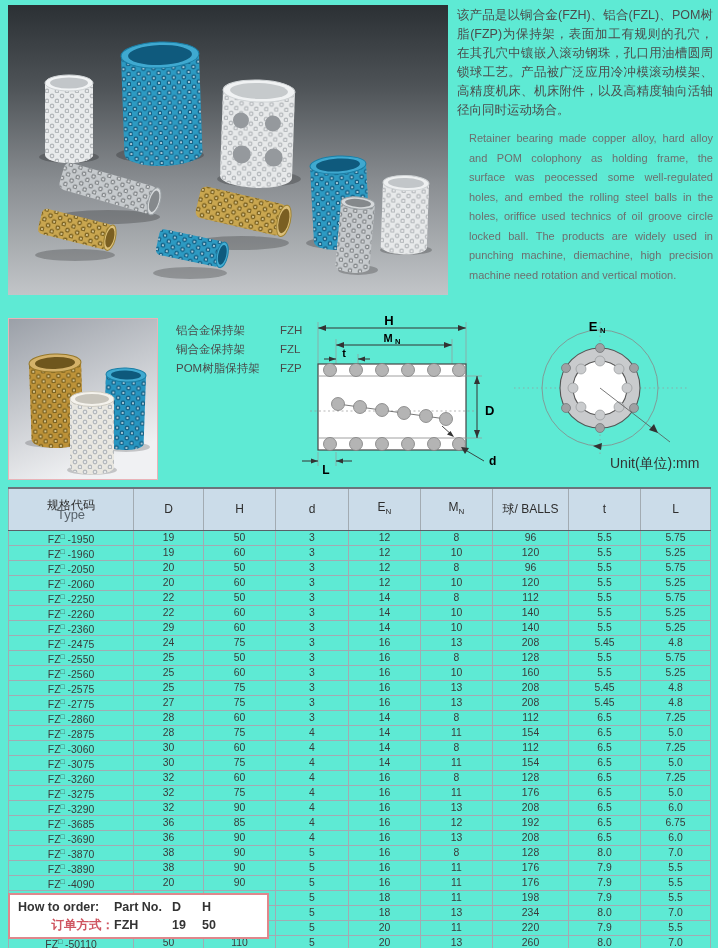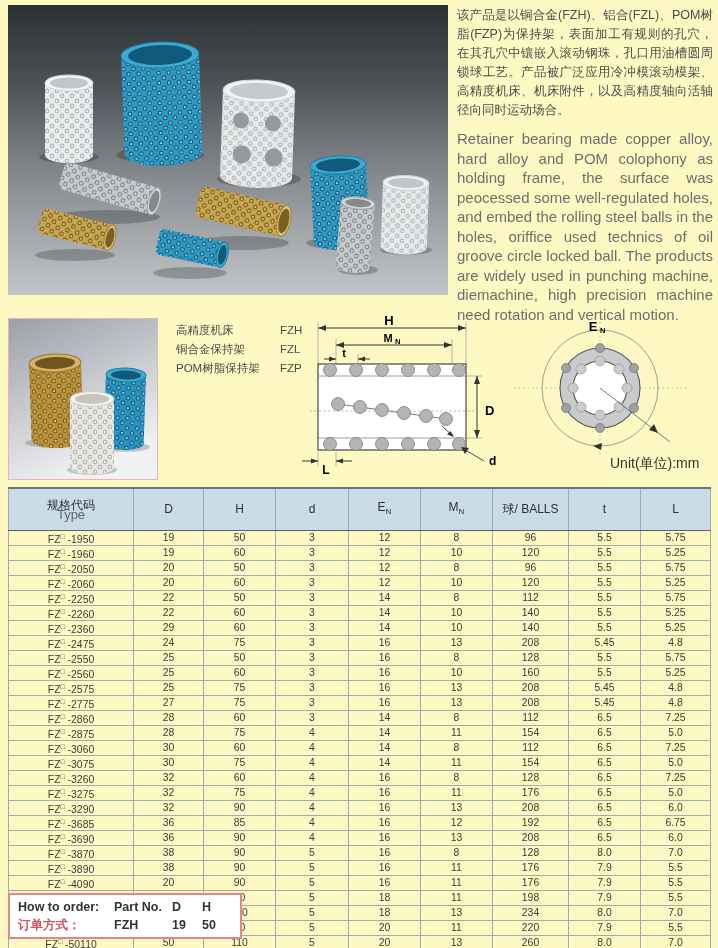--- a/index.html
+++ b/index.html
@@ -1,26 +1,26 @@
 <!DOCTYPE html>
 <html style="--table-header-bg: #cbdce9; --accent-pink: #e0878c; --order-text-red: #cf5560; --product-blue: #2d9ac2; --product-brass: #c9a64f; --product-white: #e9ebec;"><head>
 <meta charset="utf-8">
 <style>
   * { margin:0; padding:0; box-sizing:border-box; }
   html,body { width:718px; height:948px; background:#fff;
     font-family:"Liberation Sans","DejaVu Sans",sans-serif; color:#333; }
-  #page { position:relative; width:718px; height:948px; background:#fef9c3; overflow:hidden; }
+  #page { position:relative; width:718px; height:948px; background:#5eead4; overflow:hidden; }
 
   
   .hero { position:absolute; left:8px; top:5px; width:440px; height:290px; }
 
   
   .intro { position:absolute; left:457px; top:6px; width:256px; }
   .intro-zh { font-size:12.5px; line-height:19px; color:#4c4c4c; text-align:justify; }
-  .intro-en { font-size:15px; line-height:19.5px; color:#6e6e6e; text-align:justify; margin-top:9px; }
+  .intro-en { font-size:11px; line-height:19.5px; color:#6e6e6e; text-align:justify; margin-top:9px;margin-left:12px; }
 
   
   .mid-photo { position:absolute; left:8px; top:318px; width:150px; height:162px;
     border:1px solid #e9b3b8; }
   .materials { position:absolute; left:176px; top:321px; font-size:11.5px;
     color:#4a4a4a; line-height:19px; }
   .material-row { display:flex; }
   .material-label { width:104px; }
   .material-code { font-weight:normal; }
   .side-diagram  { position:absolute; left:296px; top:314px; }
@@ -35,26 +35,26 @@
     padding:0; height:11.6px; line-height:11px; overflow:hidden; white-space:nowrap; }
   .spec-table thead th { background:var(--table-header-bg,#cbdce9); height:42px;
     border-top:2px solid #6b747b; border-bottom:1.6px solid #596067;
     font-size:12px; font-weight:normal; color:#2e2e2e; }
   .th-sub2 { font-size:13px; color:#5a646c; line-height:8px; }
   .th-sub  { font-size:8px; }
   .spec-table tbody tr:last-child td { border-bottom:2.6px solid #2c2c2c; }
   sup.sq { font-size:7px; vertical-align:4px; }
 
   
-  .order-box { position:absolute; left:8px; top:893px; width:234px; height:46px;
+  .order-box { position:absolute; left:8px; top:893px; width:261px; height:46px;
     border:2px solid var(--accent-pink,#e0878c); background:#fff;
     display:grid; grid-template-columns:96px 58px 30px 26px; grid-template-rows:1fr 1fr;
     align-items:center; padding:3px 4px 3px 8px; font-size:12.5px; font-weight:bold; }
   .order-box .c { text-align:left; }
-  .order-zh { color:var(--order-text-red,#cf5560); }
+  .order-zh { color:var(--order-text-red,#cf5560);text-align:right; }
 
   svg text { font-family:"Liberation Sans","DejaVu Sans",sans-serif; }
 </style>
 </head>
 <body>
 
 <div id="page">
 
   <div class="hero">
     <svg width="440" height="290" viewBox="0 0 440 290">
@@ -216,21 +216,21 @@
         <path d="M-22,0 L22,0 L22,68 A22 7.5 0 0 1 -22 68 Z" fill="#e9e7e0"></path>
         <path d="M-22,0 L22,0 L22,68 A22 7.5 0 0 1 -22 68 Z" fill="url(#pw)"></path>
         <ellipse rx="22" ry="7.5" fill="#f4f2ec" stroke="#cfccc2" stroke-width="1"></ellipse>
         <ellipse rx="17" ry="5" fill="#c8c5bc"></ellipse>
       </g>
     </svg>
   </div>
 
   <div class="materials">
     <div class="material-row">
-      <span class="material-label">高精度机床</span>
+      <span class="material-label">铝合金保持架</span>
       <span class="material-code">FZH</span>
     </div>
     <div class="material-row">
       <span class="material-label">铜合金保持架</span>
       <span class="material-code">FZL</span>
     </div>
     <div class="material-row">
       <span class="material-label">POM树脂保持架</span>
       <span class="material-code">FZP</span>
     </div>

